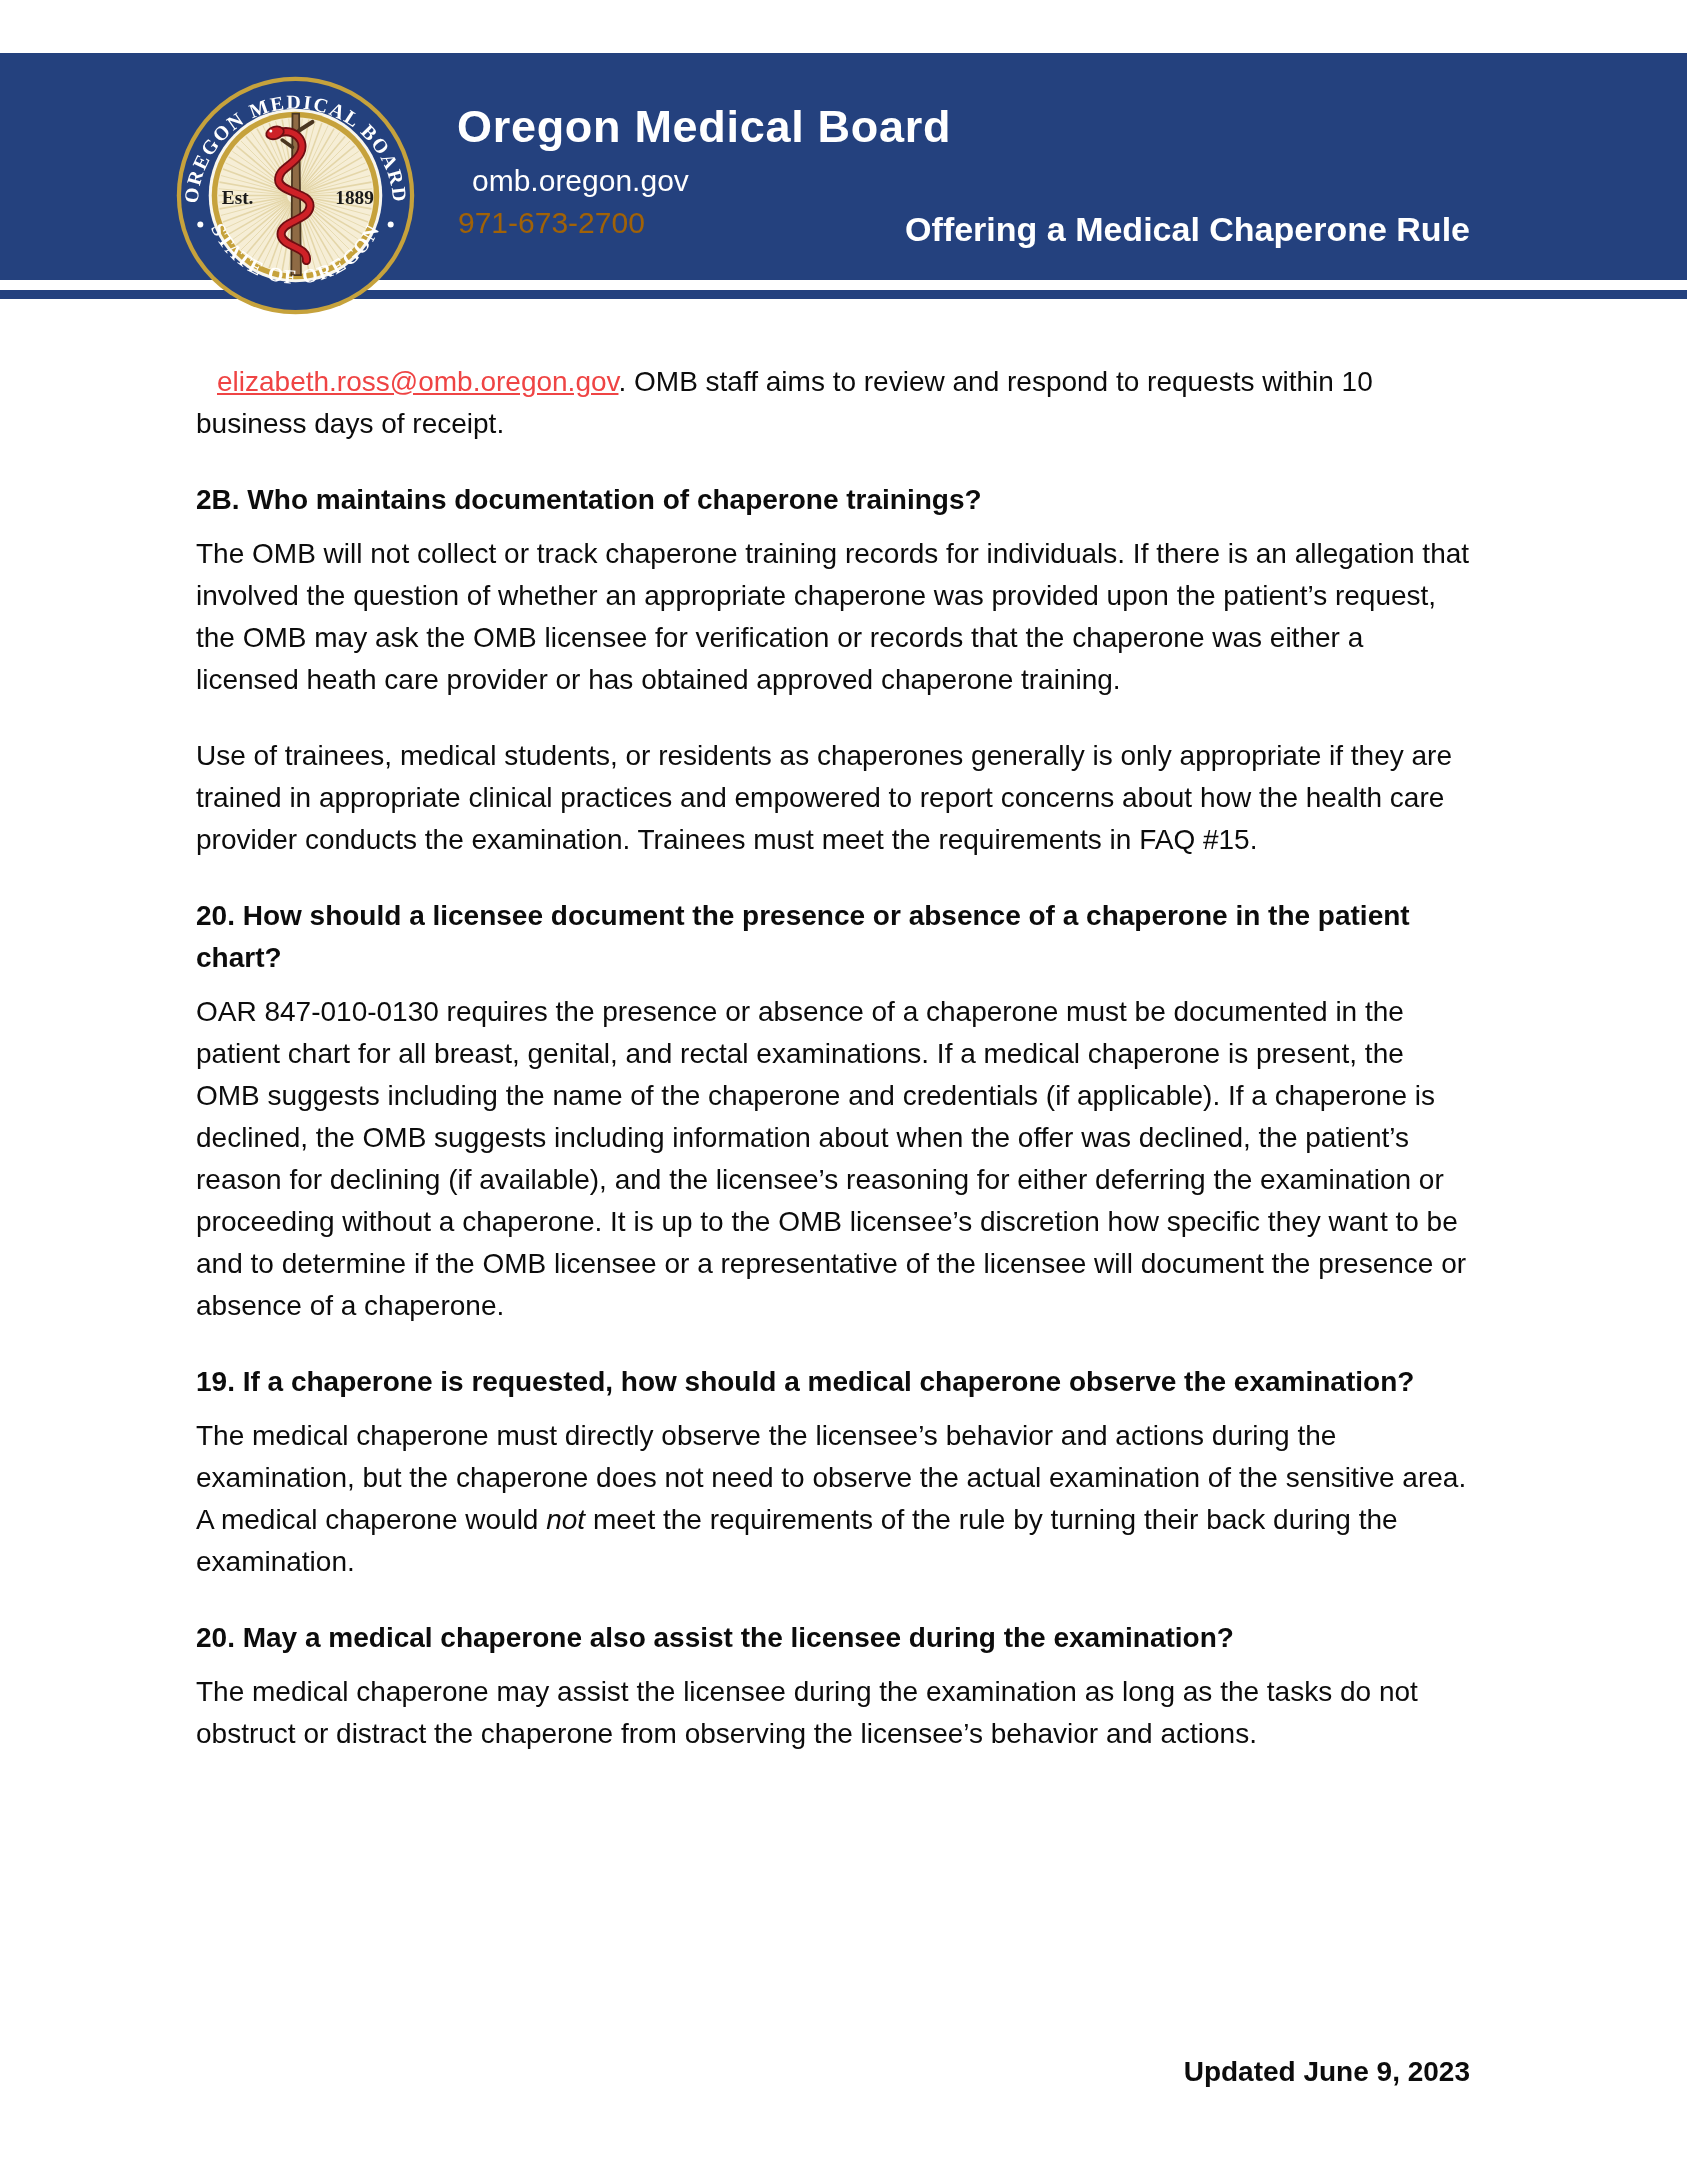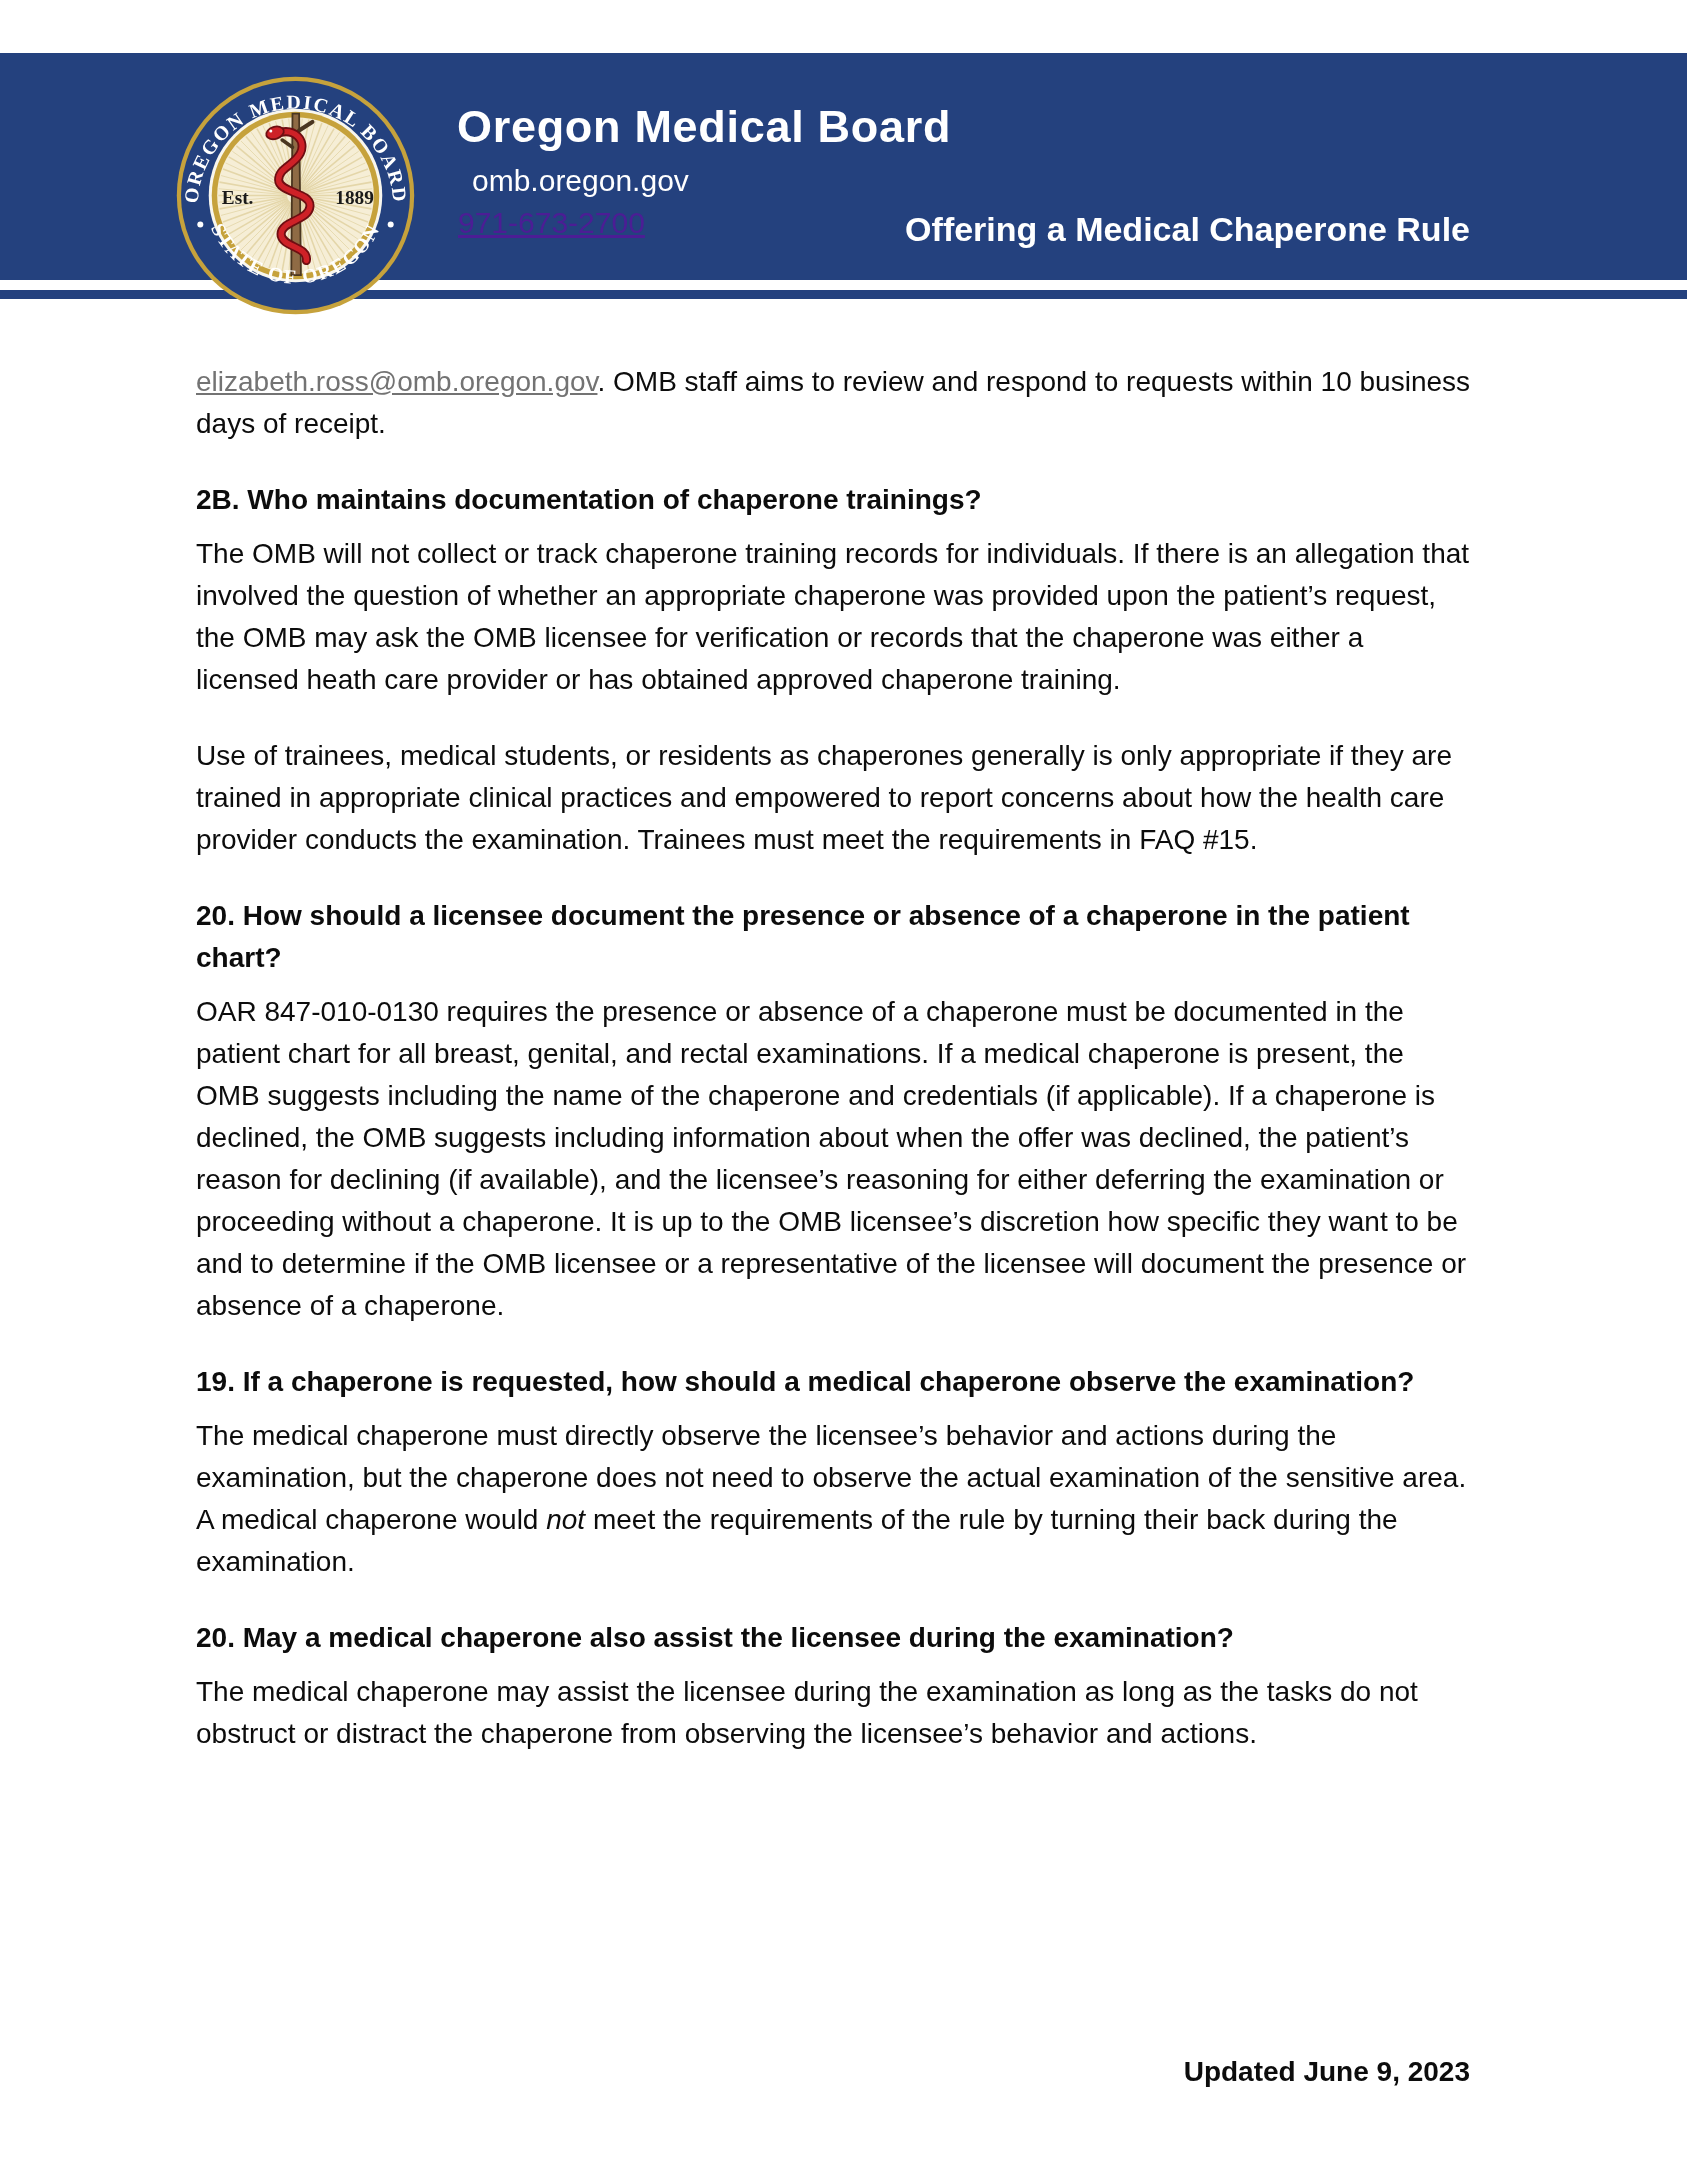--- a/index.html
+++ b/index.html
@@ -27,38 +27,38 @@
     position:absolute; left:457px; top:101px;
     font-size:45px; font-weight:bold; color:#ffffff; z-index:6;
     letter-spacing:0.7px;
   }
   .org-site {
     position:absolute; left:472px; top:164px;
     font-size:30px; color:#ffffff; z-index:6;
   }
   .org-phone {
     position:absolute; left:458px; top:206px;
-    font-size:30px; color:#4c1d95; z-index:6;text-decoration:underline;
+    font-size:30px; color:#a16207; z-index:6;
   }
   .doc-title {
     position:absolute; right:217px; top:210px;
     font-size:34px; font-weight:bold; color:#ffffff; z-index:6;
   }
   .content {
     position:absolute; left:196px; top:361px; width:1277px;
     font-size:28px; line-height:42px;
   }
   .content p, .content h2 {
     margin:0 0 34px 0;
     font-size:28px; line-height:42px; font-weight:normal;
   }
   .content h2 { font-weight:bold; margin-bottom:0; }
   .content .answer { margin-top:12px; }
   a.email {
-    color:#737373; text-decoration:underline; cursor:pointer;
+    color:#ef4444; text-decoration:underline; cursor:pointer;margin-left:21px;
   }
   .italic { font-style:italic;text-align:center; }
   .footer {
     position:absolute; top:2051px; right:217px;
     font-size:28px; font-weight:bold; line-height:42px;
   }
   svg text { user-select:none; }
 </style>
 </head>
 <body>

